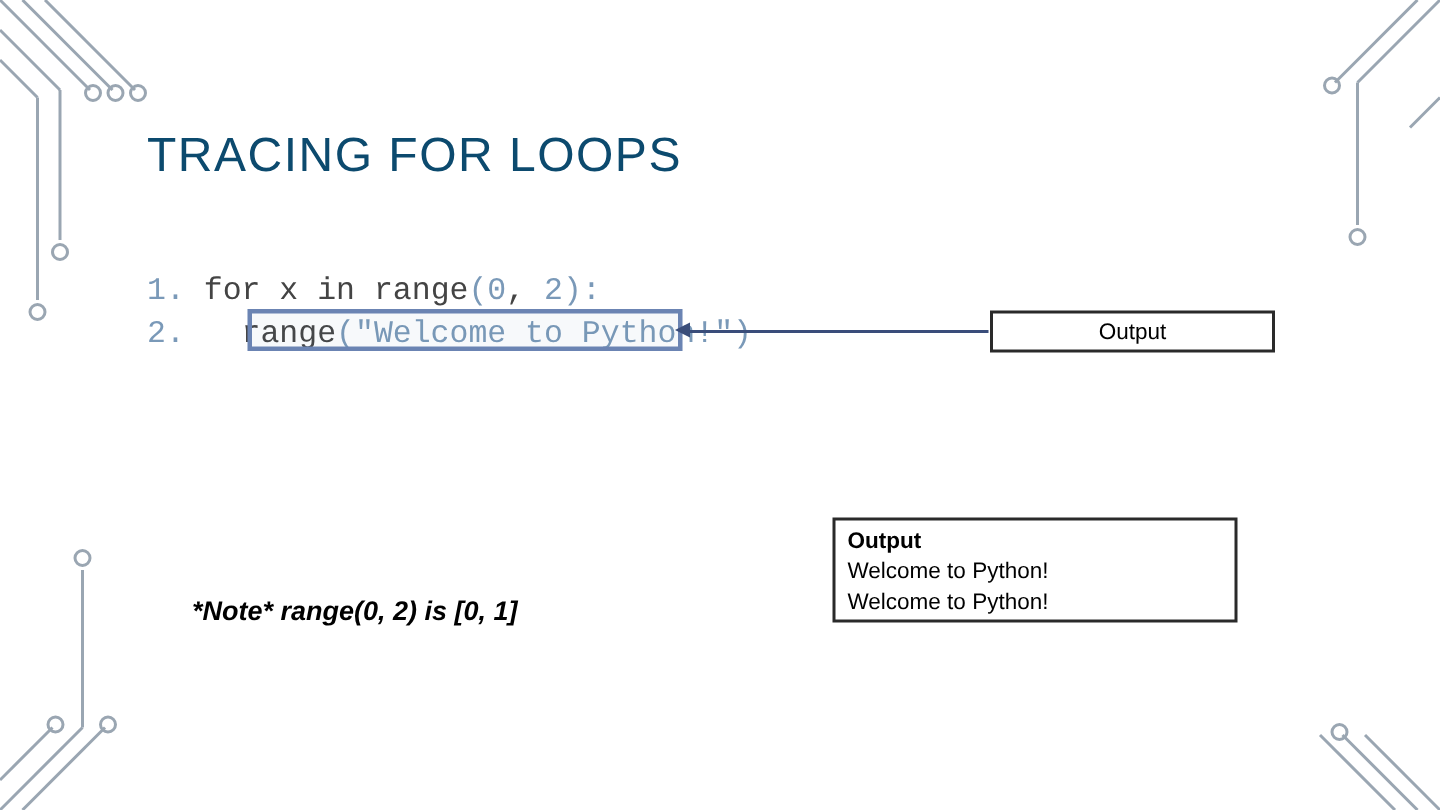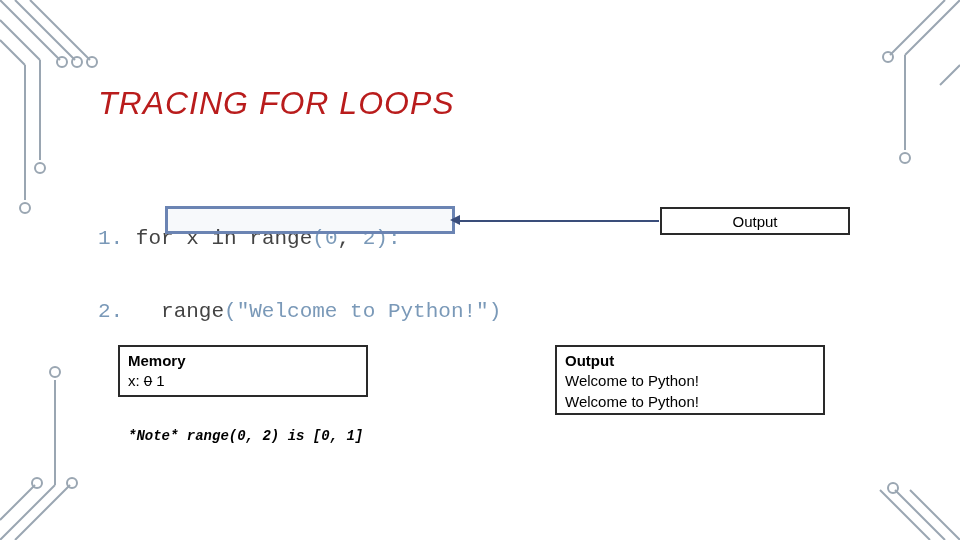--- a/index.html
+++ b/index.html
@@ -4,33 +4,32 @@
 <style>
   * { box-sizing: border-box; margin: 0; padding: 0; }
   html, body { width: 960px; height: 540px; overflow: hidden; background: #fff; font-family: Arial, Helvetica, sans-serif; }
   .slide { position: relative; width: 960px; height: 540px; }
   .circuit-svg { position: absolute; top: 0; left: 0; pointer-events: none; }
   .title {
     position: absolute;
     left: 98px; top: 85px;
     font-size: 32px;
     letter-spacing: 1px;
-    color: #b91c1c;
+    color: #0c4a6e;
     font-weight: 400;
-    font-style: italic;
   }
   .code-block {
     position: absolute;
     left: 98px; top: 180px;
     font-family: "Courier New", Courier, monospace;
     font-size: 21px;
     color: #444;
     line-height: 1.4;
   }
-  .code-line { white-space: pre; margin-top: 44px; }
+  .code-line { white-space: pre; }
   .ln { color: #7a99b8; }
   .kw { color: #444; }
   .fn { color: #444; }
   .paren { color: #7a99b8; }
   .num { color: #7a99b8; }
   .str { color: #7a99b8; }
   .highlight-box {
     position: absolute;
     border: 3px solid #6b84b3;
     background: rgba(107,132,179,0.05);
@@ -62,25 +61,24 @@
     width: 250px; height: 52px;
     border: 2px solid #2a2a2a;
     padding: 4px 8px;
     font-size: 15px;
     line-height: 1.35;
   }
   .memory-box .m-title { font-weight: bold; }
   .strike { text-decoration: line-through; }
   .note {
     position: absolute;
-    left: 128px; top: 428px;
-    font-size: 14px;
+    left: 128px; top: 397px;
+    font-size: 18px;
     font-style: italic;
     font-weight: bold;
-    font-family: Liberation Mono, monospace;
   }
   .output-box {
     position: absolute;
     left: 555px; top: 345px;
     width: 270px; height: 70px;
     border: 2px solid #2a2a2a;
     padding: 4px 8px;
     font-size: 15px;
     line-height: 1.35;
   }
@@ -144,27 +142,20 @@
 
   <div class="highlight-box hl-print"></div>
 
   <div class="arrow-line" style="left:459px; top:220px; width:200px;"></div>
   <div class="arrow-head" style="left:450px; top:215px;"></div>
 
   <div class="output-label-box">
     <span>Output</span>
   </div>
 
-  <div class="memory-box">
-    <div class="m-title">Memory</div>
-    <div>
-      <span>x:</span>
-      <span class="strike">0</span><span> 1</span>
-    </div>
-  </div>
 
   <div class="note">*Note* range(0, 2) is [0, 1]</div>
 
   <div class="output-box">
     <div class="o-title">Output</div>
     <div>Welcome to Python!</div>
     <div>Welcome to Python!</div>
   </div>
 
 </div>

